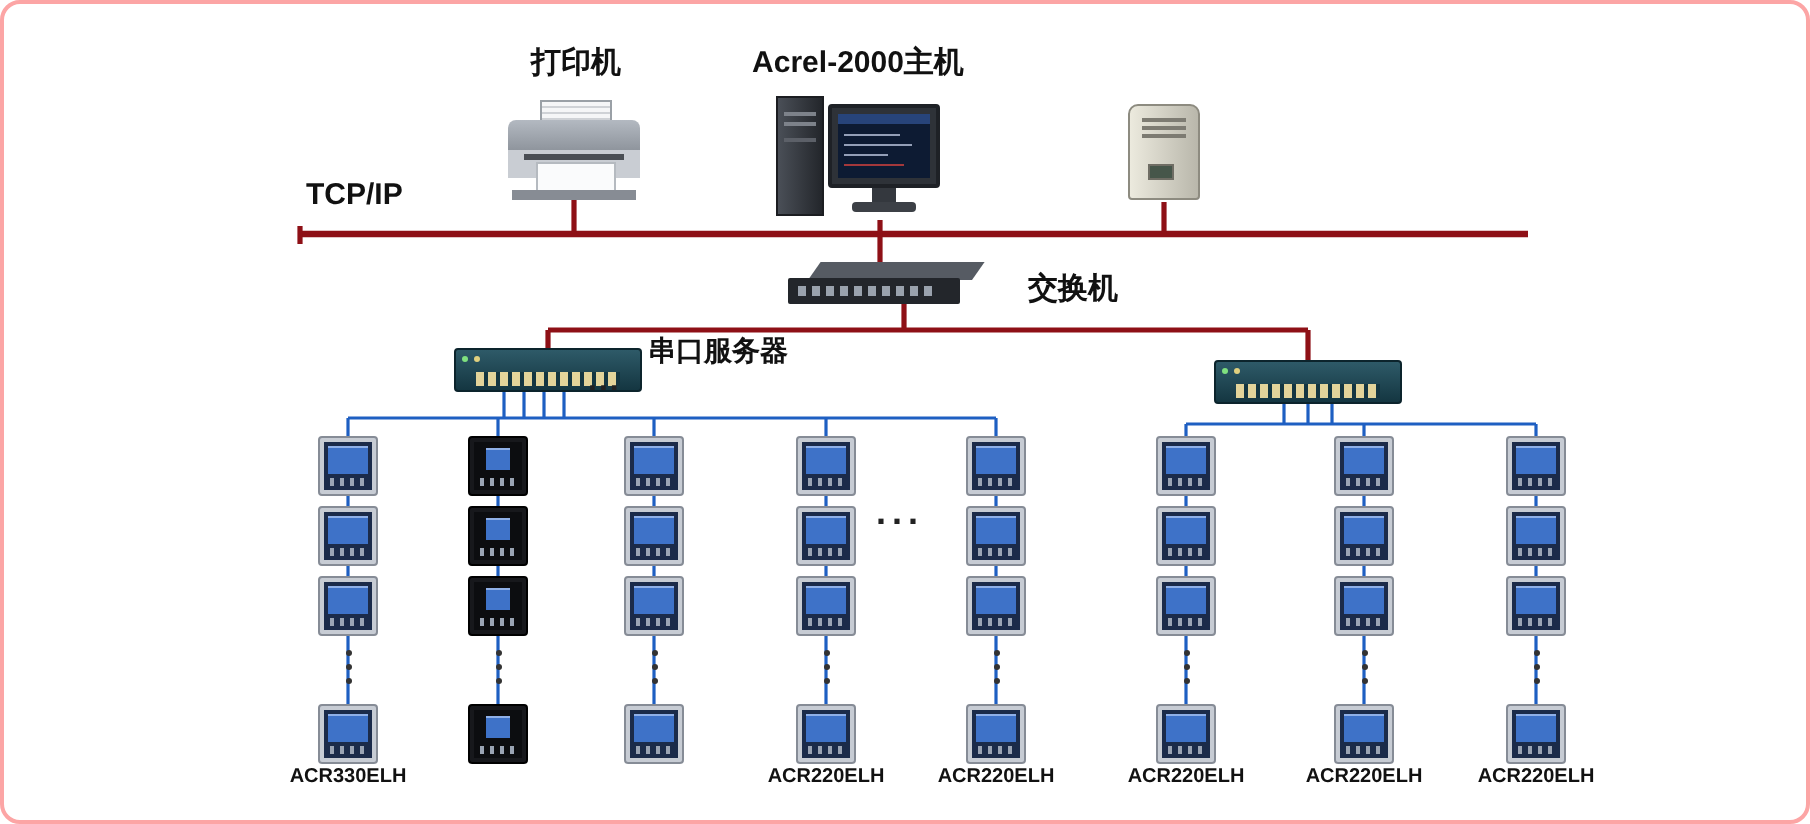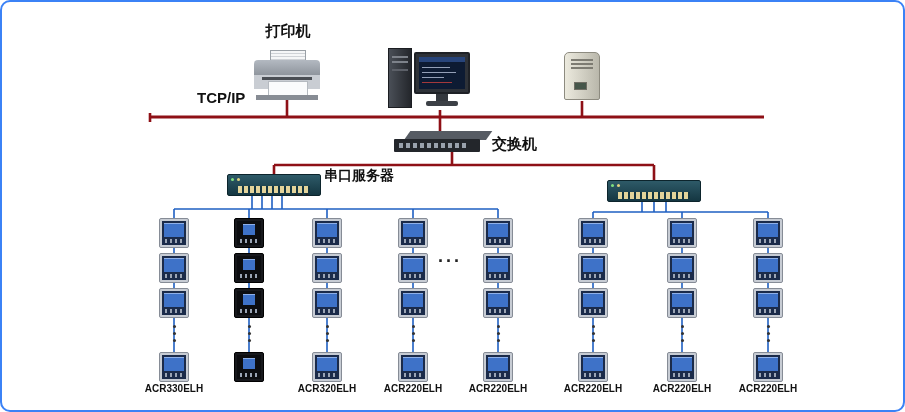--- a/index.html
+++ b/index.html
@@ -1,28 +1,28 @@
 <!DOCTYPE html>
 <html style="--bus-color: #8e1016; --link-color: #1e5fc2;"><head>
 <meta charset="utf-8">
 <style>
   html,body{margin:0;padding:0;background:#fff;}
   .canvas{
     position:relative;width:905px;height:412px;background:#ffffff;
-    border:2px solid #3b82f6;border-radius:10px;box-sizing:border-box;
+    border:2px solid #fca5a5;border-radius:10px;box-sizing:border-box;
     font-family:"Liberation Sans","DejaVu Sans",sans-serif;overflow:hidden;
   }
   svg.wires{position:absolute;left:0;top:0;z-index:1;}
   .red{stroke:var(--bus-color,#8e1016);stroke-width:2.6;}
   .red.thick{stroke-width:3.2;}
   .blue{stroke:var(--link-color,#1e5fc2);stroke-width:1.6;}
   .lbl{position:absolute;color:#111;font-weight:bold;z-index:3;white-space:nowrap;}
   .lbl.center{text-align:center;}
   .top-lbl{font-size:15px;}
-  .tcpip{font-size:15px;margin-left:44px;}
+  .tcpip{font-size:15px;}
   .sw-lbl{font-size:15px;}
   .ss-lbl{font-size:14px;}
   .col-label{font-size:10px;width:100px;text-align:center;top:381px;}
   .ellipsis{position:absolute;font-weight:bold;color:#222;z-index:3;}
   .ellipsis.ports{left:292px;top:180px;font-size:16px;letter-spacing:1px;}
   .ellipsis.cols{left:436px;top:244px;font-size:18px;letter-spacing:3px;}
 
   
   .printer{position:absolute;left:252px;top:48px;width:66px;height:50px;z-index:2;}
   .printer .paper-in{position:absolute;left:16px;top:0;width:34px;height:12px;background:repeating-linear-gradient(180deg,#f5f6f7 0 2px,#cfd2d6 2px 3px);border:1px solid #9aa0a6;}
@@ -110,22 +110,23 @@
       <line class="blue" x1="652" y1="200" x2="652" y2="210"></line>
       <line class="blue" x1="664" y1="200" x2="664" y2="210"></line>
       <line class="blue" x1="591" y1="210" x2="766" y2="210"></line>
       <line class="blue" x1="591" y1="210" x2="591" y2="365"></line>
       <line class="blue" x1="680" y1="210" x2="680" y2="365"></line>
       <line class="blue" x1="766" y1="210" x2="766" y2="365"></line>
     </g>
   </svg>
 
   <div class="lbl top-lbl center" style="left:226px;top:20px;width:120px;">打印机</div>
+  <div class="lbl top-lbl center" style="left:347px;top:20px;width:160px;">Acrel-2000主机</div>
   <div class="lbl tcpip" style="left:151px;top:87px;">TCP/IP</div>
-  <div class="lbl sw-lbl" style="left:490px;top:133px;">交换机</div>
+  <div class="lbl sw-lbl" style="left:512px;top:133px;">交换机</div>
   <div class="lbl ss-lbl" style="left:322px;top:165px;">串口服务器</div>
 
   <div class="printer">
     <div class="paper-in"></div>
     <div class="body-top"></div>
     <div class="body-mid"></div>
     <div class="slot"></div>
     <div class="paper-out"></div>
     <div class="base"></div>
   </div>
@@ -407,20 +408,19 @@
       </div>
     <div class="meter">
         <div class="face">
           <div class="screen"></div>
           <div class="btns"></div>
         </div>
       </div>
   </div>
 
   <div class="lbl col-label" style="left:122px">ACR330ELH</div>
-  <div class="lbl col-label" style="left:275px">ACR320ELH</div>
   <div class="lbl col-label" style="left:361px">ACR220ELH</div>
   <div class="lbl col-label" style="left:446px">ACR220ELH</div>
   <div class="lbl col-label" style="left:541px">ACR220ELH</div>
   <div class="lbl col-label" style="left:630px">ACR220ELH</div>
   <div class="lbl col-label" style="left:716px">ACR220ELH</div>
 
 </div>
 
 </body></html>

